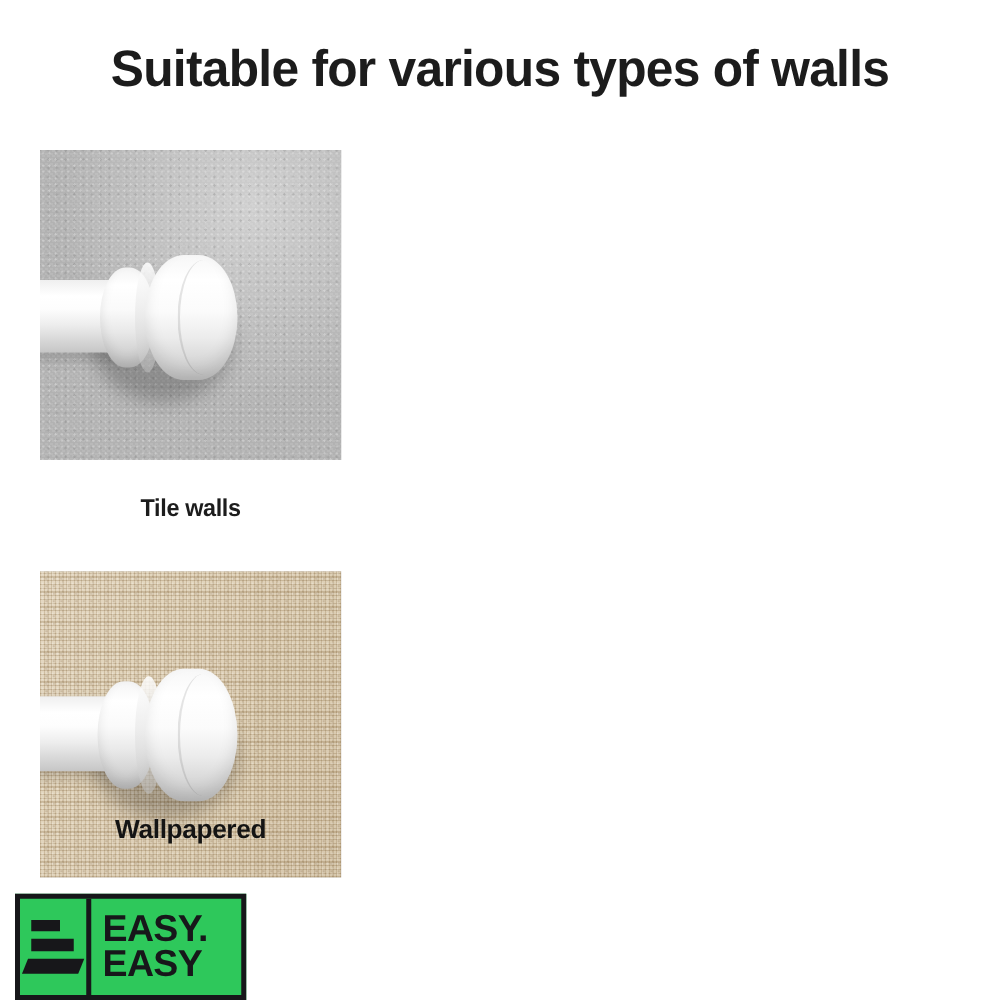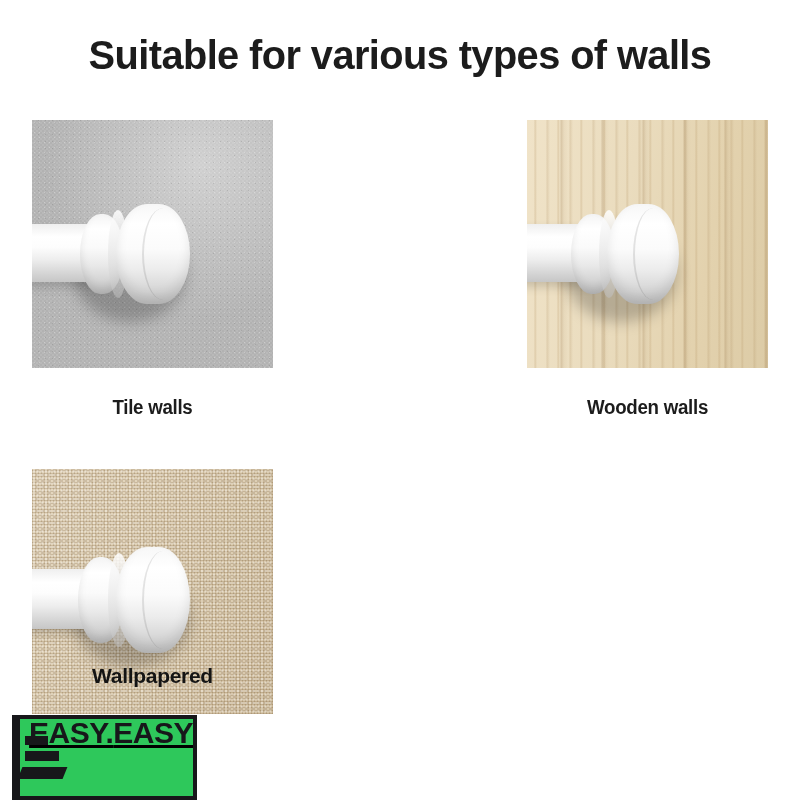--- a/index.html
+++ b/index.html
@@ -261,25 +261,24 @@
   }
   .mark-b1 { left: 9px;  top: 17px; width: 23px; height: 9px; }
   .mark-b2 { left: 9px;  top: 32px; width: 34px; height: 10px; }
   .mark-b3 {
     left: 4px; top: 48px; width: 45px; height: 12px;
     transform: skewX(-22deg);
   }
   .logo-text {
     flex: 1;
     display: flex;
-    flex-direction: row;
+    flex-direction: column;
     justify-content: center;
     padding-left: 9px;
     line-height: 0.92;
-    text-decoration: underline;
   }
   .logo-text span {
     font-size: 30px;
     font-weight: bold;
     color: #17171a;
     letter-spacing: -0.5px;
   }
 </style>
 </head>
 <body>
@@ -301,37 +300,23 @@
             <div class="collar" style="left:58px; top:16px; width:44px; height:80px;"></div>
             <div class="ring" style="left:86px; top:12px; width:20px; height:88px;"></div>
             <div class="cap" style="left:94px; top:6px; width:74px; height:100px;"></div>
             <div class="rimline" style="left:120px; top:10px; width:40px; height:92px;"></div>
           </div>
         </div>
         <div class="caption">Tile walls</div>
       </div>
 
 
-      <div class="cell">
-        <div class="photo">
-          <div class="wall wall-wood"></div>
-          <div class="rod-assembly" style="left:-12px; top:78px; width:200px; height:120px;">
-            <div class="flange-shadow" style="left:50px; top:28px; width:112px; height:96px;"></div>
-            <div class="rod-bar" style="left:0px; top:26px; width:82px; height:58px;"></div>
-            <div class="collar" style="left:56px; top:16px; width:44px; height:80px;"></div>
-            <div class="ring" style="left:84px; top:12px; width:20px; height:88px;"></div>
-            <div class="cap" style="left:92px; top:6px; width:72px; height:100px;"></div>
-            <div class="rimline" style="left:118px; top:10px; width:38px; height:92px;"></div>
-          </div>
-        </div>
-        <div class="caption">Wooden walls</div>
-      </div>
     </div>
 
-    <div class="row row2" style="margin-top:50px;">
+    <div class="row row2" style="margin-top:38px;">
 
       <div class="cell">
         <div class="photo">
           <div class="wall wall-paper"></div>
           <div class="rod-assembly" style="left:-12px; top:72px; width:200px; height:120px;">
             <div class="flange-shadow" style="left:54px; top:30px; width:116px; height:96px;"></div>
             <div class="rod-bar" style="left:0px; top:28px; width:84px; height:60px;"></div>
             <div class="collar" style="left:58px; top:16px; width:46px; height:86px;"></div>
             <div class="ring" style="left:88px; top:12px; width:22px; height:94px;"></div>
             <div class="cap" style="left:96px; top:6px; width:74px; height:106px;"></div>

